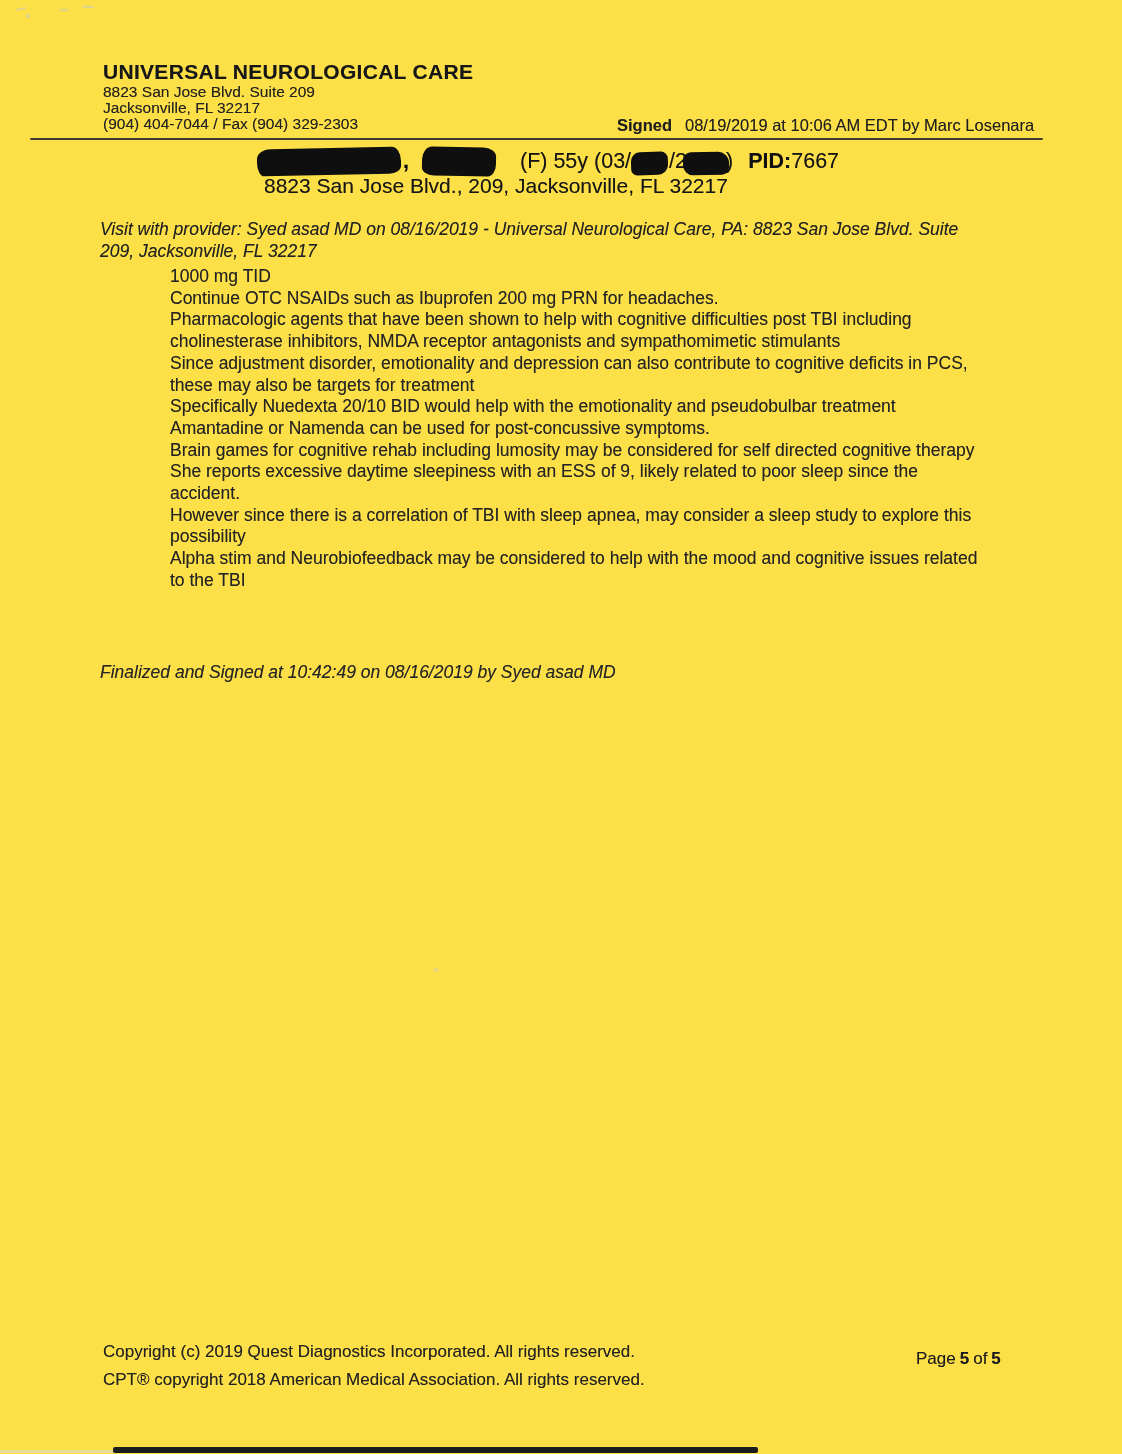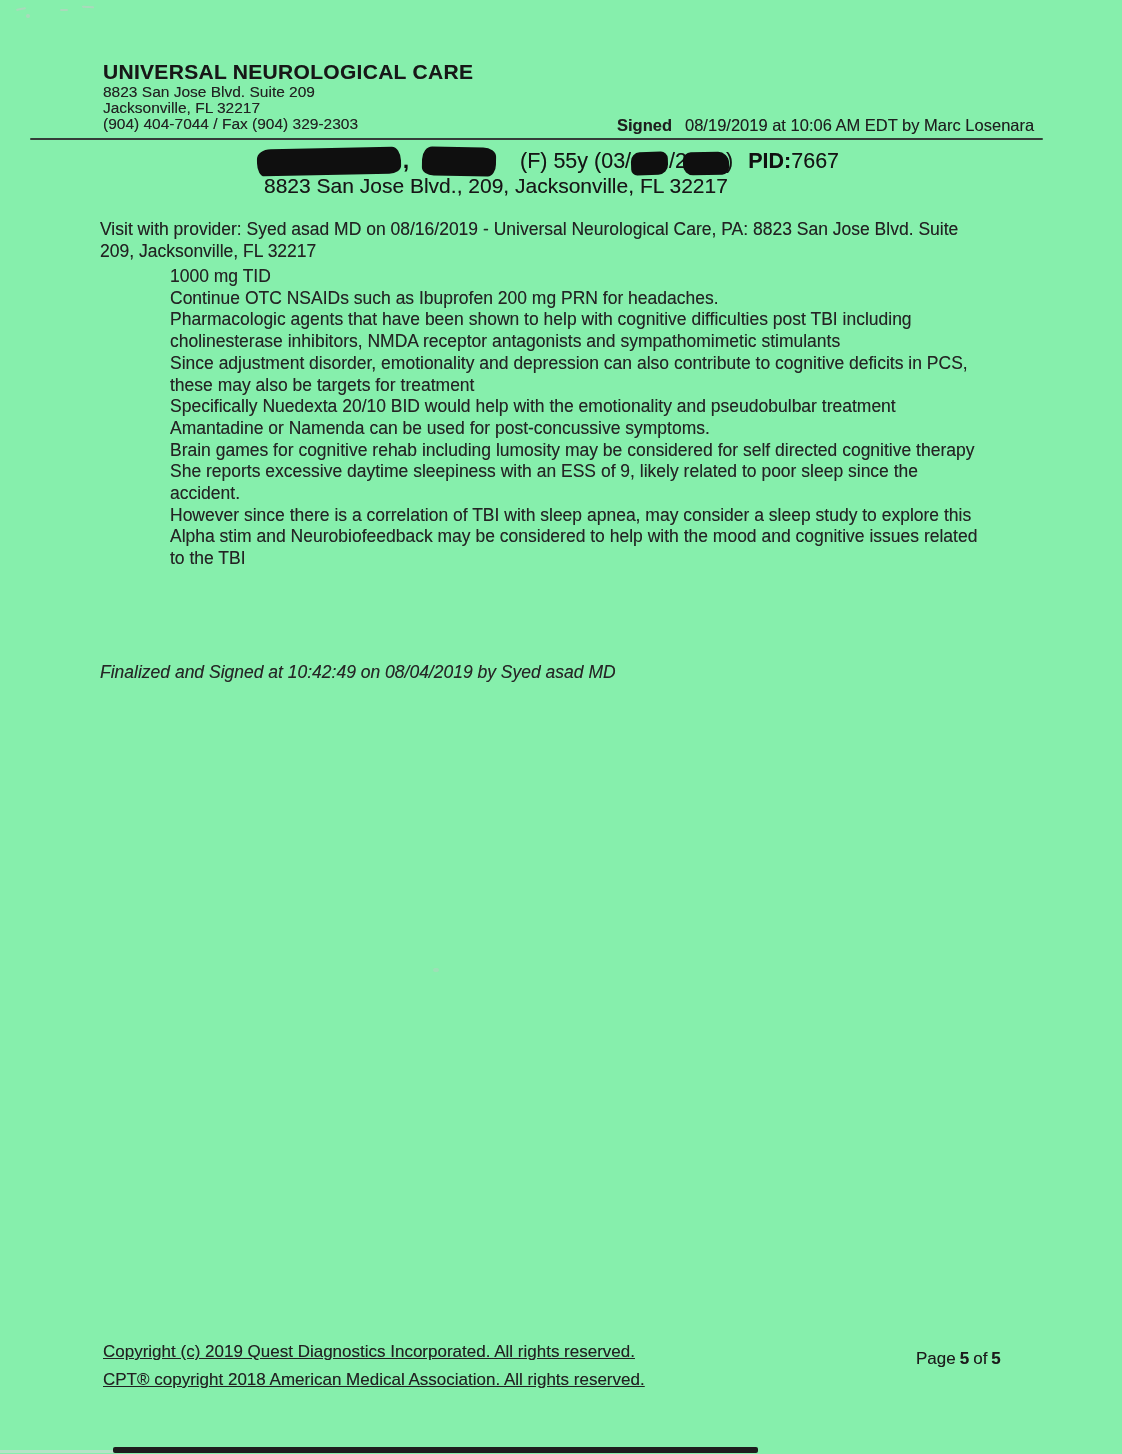--- a/index.html
+++ b/index.html
@@ -1,21 +1,21 @@
 <!DOCTYPE html>
 <html><head>
 <meta charset="utf-8">
 <style>
   html, body { margin: 0; padding: 0; background: #e8e8e8; }
   .page {
     position: relative;
     width: 1122px;
     height: 1454px;
     margin: 0 auto;
-    background: #86efac;
+    background: #fde047;
     font-family: "Liberation Sans", sans-serif;
     color: #1e1e1e;
     overflow: hidden;
     text-shadow: 0 0 0.5px rgba(40,40,40,0.45);
   }
   .abs { position: absolute; }
 
   
   .artifact { position: absolute; background: #c9c9c9; opacity: .55; border-radius: 2px; }
 
@@ -93,45 +93,46 @@
       <span class="sexage">(F) 55y (03/</span>
       <span class="blob day"></span>
       <span>/2</span>
       <span class="blob year"></span>
       <span>)</span>
       <span class="pid-label">PID:</span>
       <span class="pid-value">7667</span>
   </div>
   <div class="abs patient-line2" style="left:264px; top:174px;">8823 San Jose Blvd., 209, Jacksonville, FL 32217</div>
 
-  <div class="abs visit-para" style="left:100px; top:219px; width:940px;">
+  <div class="abs visit-para" style="left:100px; top:219px; width:940px;font-style:italic;">
       <div>Visit with provider: Syed asad MD on 08/16/2019 - Universal Neurological Care, PA: 8823 San Jose Blvd. Suite</div>
       <div>209, Jacksonville, FL 32217</div>
     </div>
 
   <div class="abs notes-block" style="left:170px; top:266px; width:890px;">
       <div>1000 mg TID</div>
       <div>Continue OTC NSAIDs such as Ibuprofen 200 mg PRN for headaches.</div>
       <div>Pharmacologic agents that have been shown to help with cognitive difficulties post TBI including</div>
       <div>cholinesterase inhibitors, NMDA receptor antagonists and sympathomimetic stimulants</div>
       <div>Since adjustment disorder, emotionality and depression can also contribute to cognitive deficits in PCS,</div>
       <div>these may also be targets for treatment</div>
       <div>Specifically Nuedexta 20/10 BID would help with the emotionality and pseudobulbar treatment</div>
       <div>Amantadine or Namenda can be used for post-concussive symptoms.</div>
       <div>Brain games for cognitive rehab including lumosity may be considered for self directed cognitive therapy</div>
       <div>She reports excessive daytime sleepiness with an ESS of 9, likely related to poor sleep since the</div>
       <div>accident.</div>
       <div>However since there is a correlation of TBI with sleep apnea, may consider a sleep study to explore this</div>
+      <div>possibility</div>
       <div>Alpha stim and Neurobiofeedback may be considered to help with the mood and cognitive issues related</div>
       <div>to the TBI</div>
     </div>
 
-  <div class="abs signature-line" style="left:100px; top:662px;">Finalized and Signed at 10:42:49 on 08/04/2019 by Syed asad MD</div>
+  <div class="abs signature-line" style="left:100px; top:662px;">Finalized and Signed at 10:42:49 on 08/16/2019 by Syed asad MD</div>
 
-  <div class="abs footer-copy" style="left:103px; top:1338px;text-decoration:underline;">
+  <div class="abs footer-copy" style="left:103px; top:1338px;">
     <div>Copyright (c) 2019 Quest Diagnostics Incorporated. All rights reserved.</div>
     <div>CPT® copyright 2018 American Medical Association. All rights reserved.</div>
   </div>
 
   <div class="abs page-indicator" style="left:916px; top:1349px;">
     <span>Page</span><b style="margin-right:4px;">5</b><span>of</span><b>5</b>
   </div>
 
   <div class="abs bottom-edge" style="left:0px; top:1450px; width:205px;"></div>
   <div class="abs bottom-bar" style="left:113px; top:1447px; width:645px;"></div>

